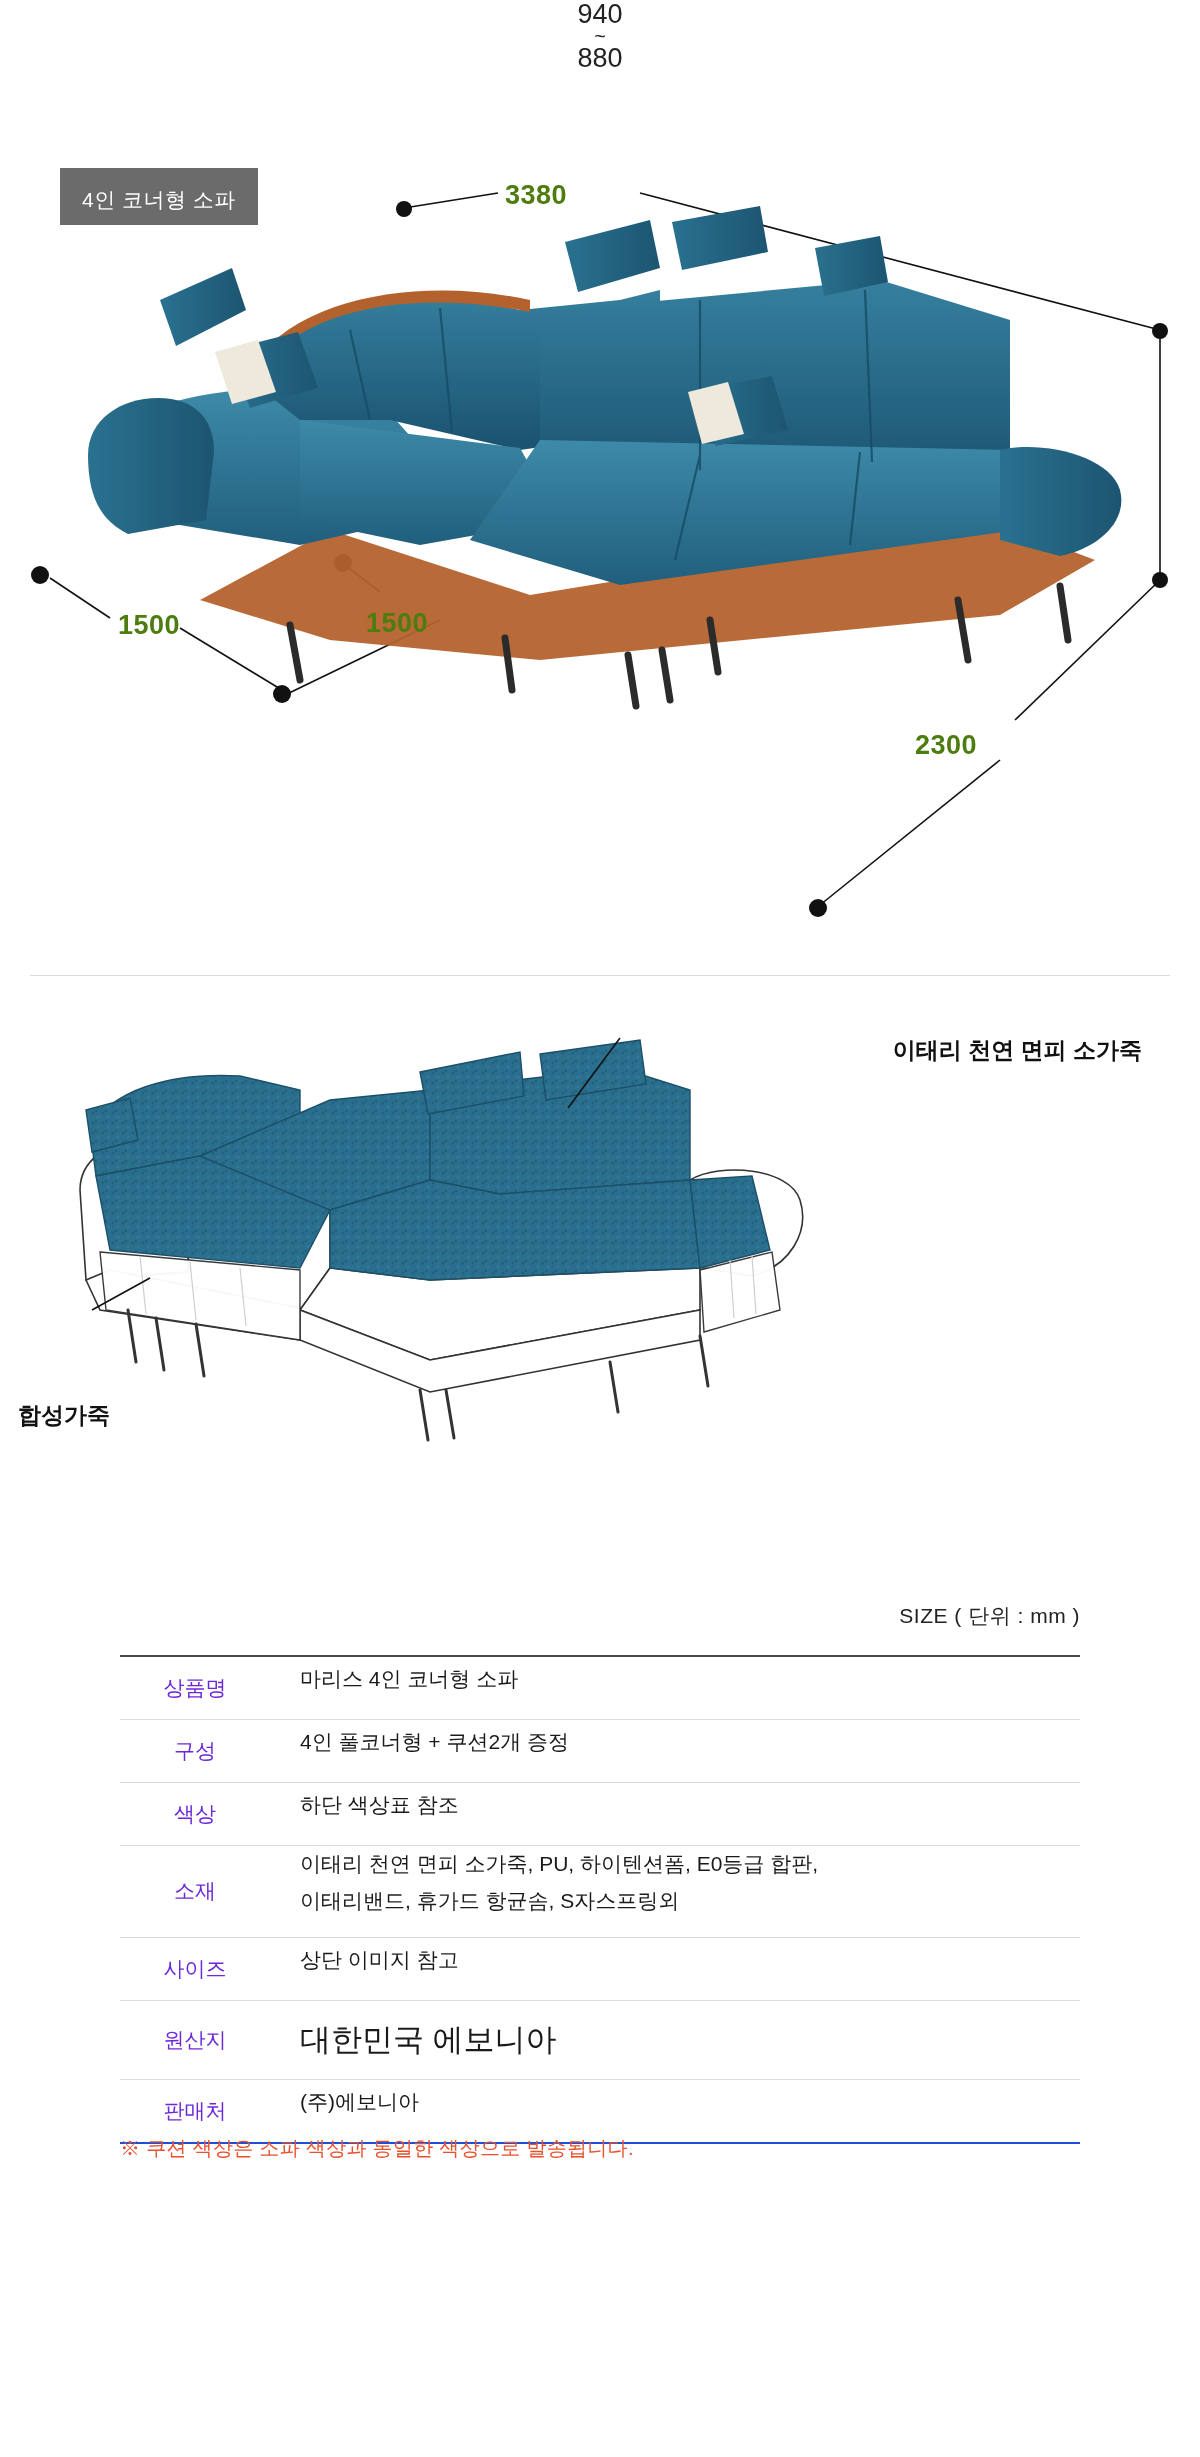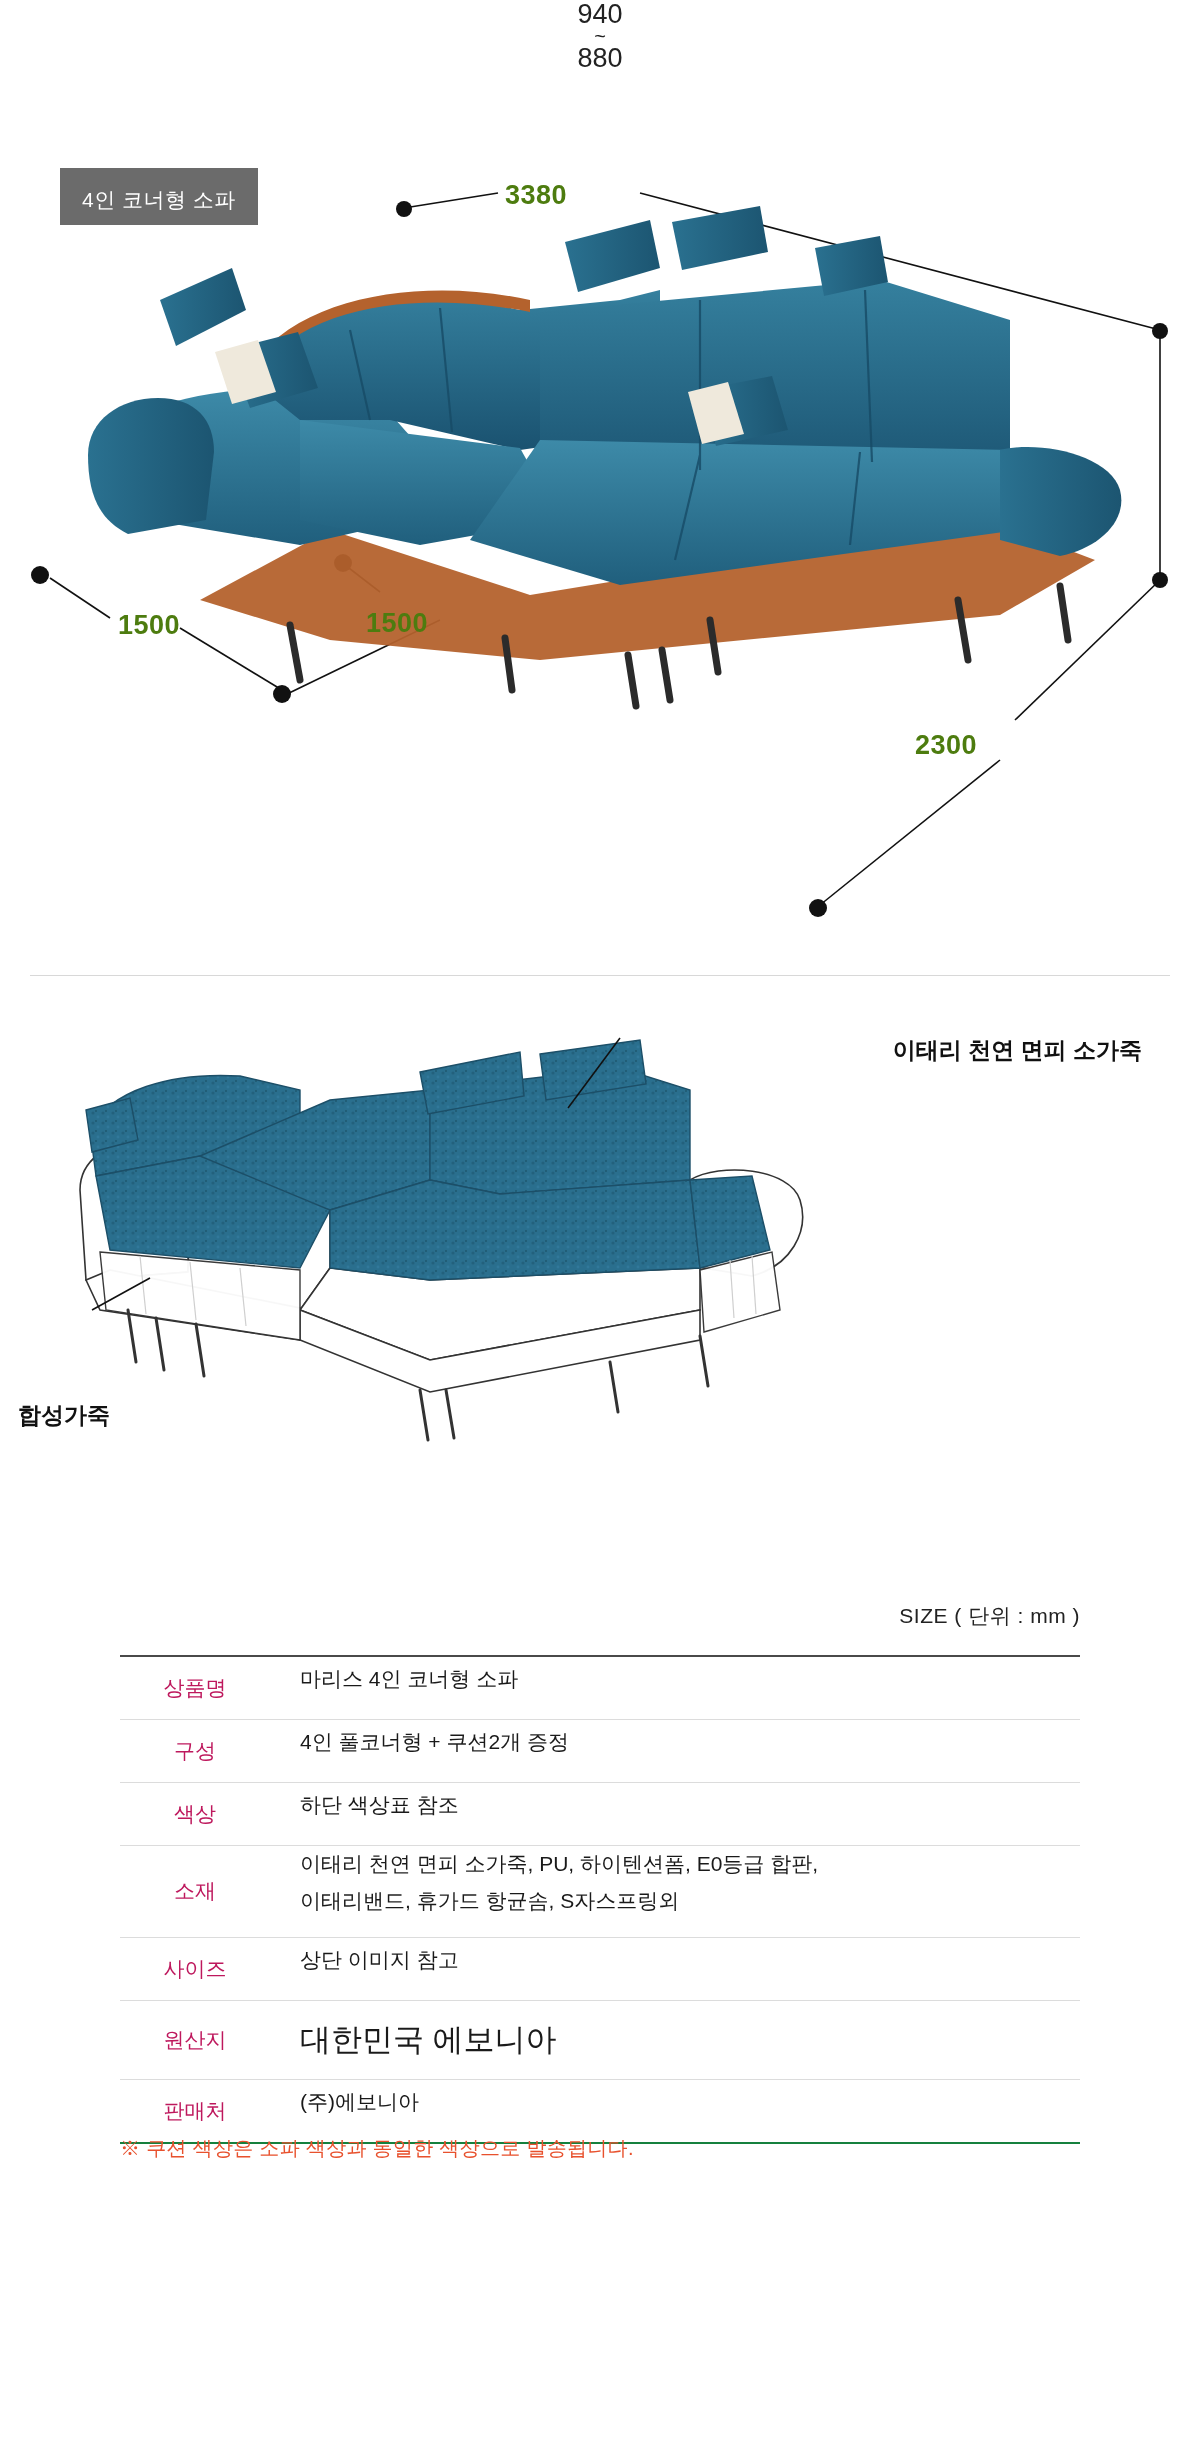--- a/index.html
+++ b/index.html
@@ -112,27 +112,27 @@
 
   #spec-table {
     position: absolute;
     left: 120px;
     top: 1655px;
     width: 960px;
     border-collapse: collapse;
   }
   #spec-table tr { border-bottom: 1px solid #dcdcdc; }
   #spec-table tr:first-child { border-top: 2px solid #4a4a4a; }
-  #spec-table tr:last-child { border-bottom: 2px solid #15803d; }
+  #spec-table tr:last-child { border-bottom: 2px solid #1d4ed8; }
   #spec-table th {
     width: 150px;
     text-align: center;
     font-weight: normal;
     font-size: 21px;
-    color: #be185d;
+    color: #6d28d9;
     padding: 17px 0;
     vertical-align: middle;
   }
   #spec-table td {
     font-size: 21px;
     color: #1a1a1a;
     padding: 0 0 17px 30px;
     vertical-align: middle;
     line-height: 1.75;
   }

